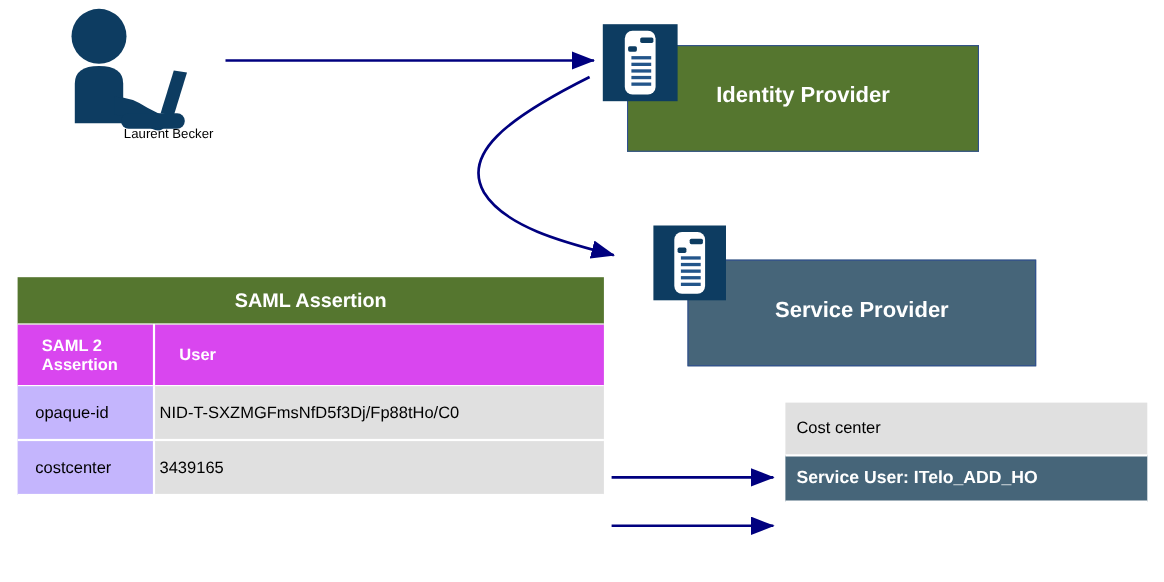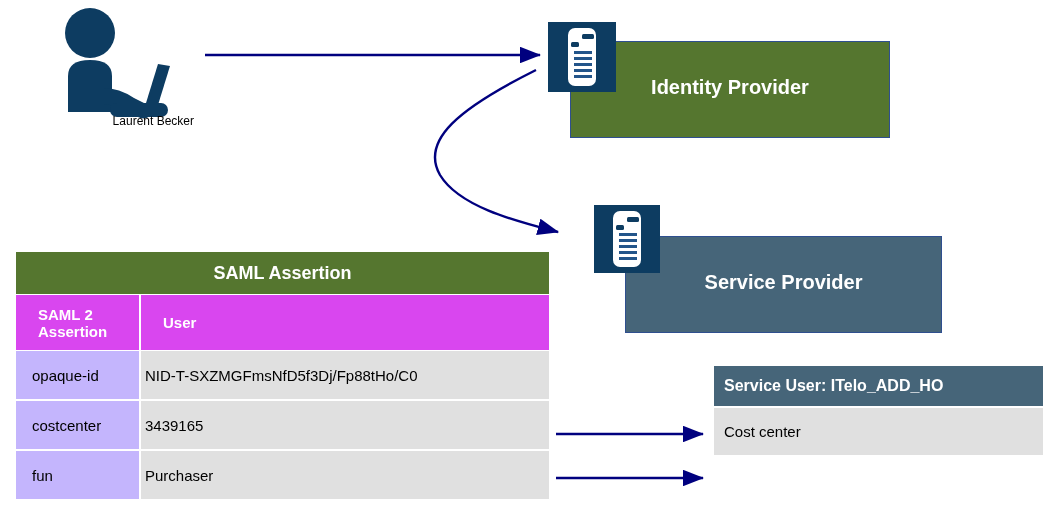--- a/index.html
+++ b/index.html
@@ -269,31 +269,27 @@
         <td class="head-cell">User</td>
       </tr>
       <tr>
         <td class="key-cell">opaque-id</td>
         <td class="val-cell">NID-T-SXZMGFmsNfD5f3Dj/Fp88tHo/C0</td>
       </tr>
       <tr>
         <td class="key-cell">costcenter</td>
         <td class="val-cell">3439165</td>
       </tr>
-      <tr>
-        <td class="key-cell">fun</td>
-        <td class="val-cell">Purchaser</td>
-      </tr>
     </tbody>
   </table>
 
   <table id="service-user-table" class="diagram-table">
     <tbody>
       <tr>
+        <td class="row-cell">Cost center</td>
+      </tr>
+      <tr>
         <td class="title-cell">Service User: ITelo_ADD_HO</td>
-      </tr>
-      <tr>
-        <td class="row-cell">Cost center</td>
       </tr>
     </tbody>
   </table>
 
 </div>
 
 </body></html>

